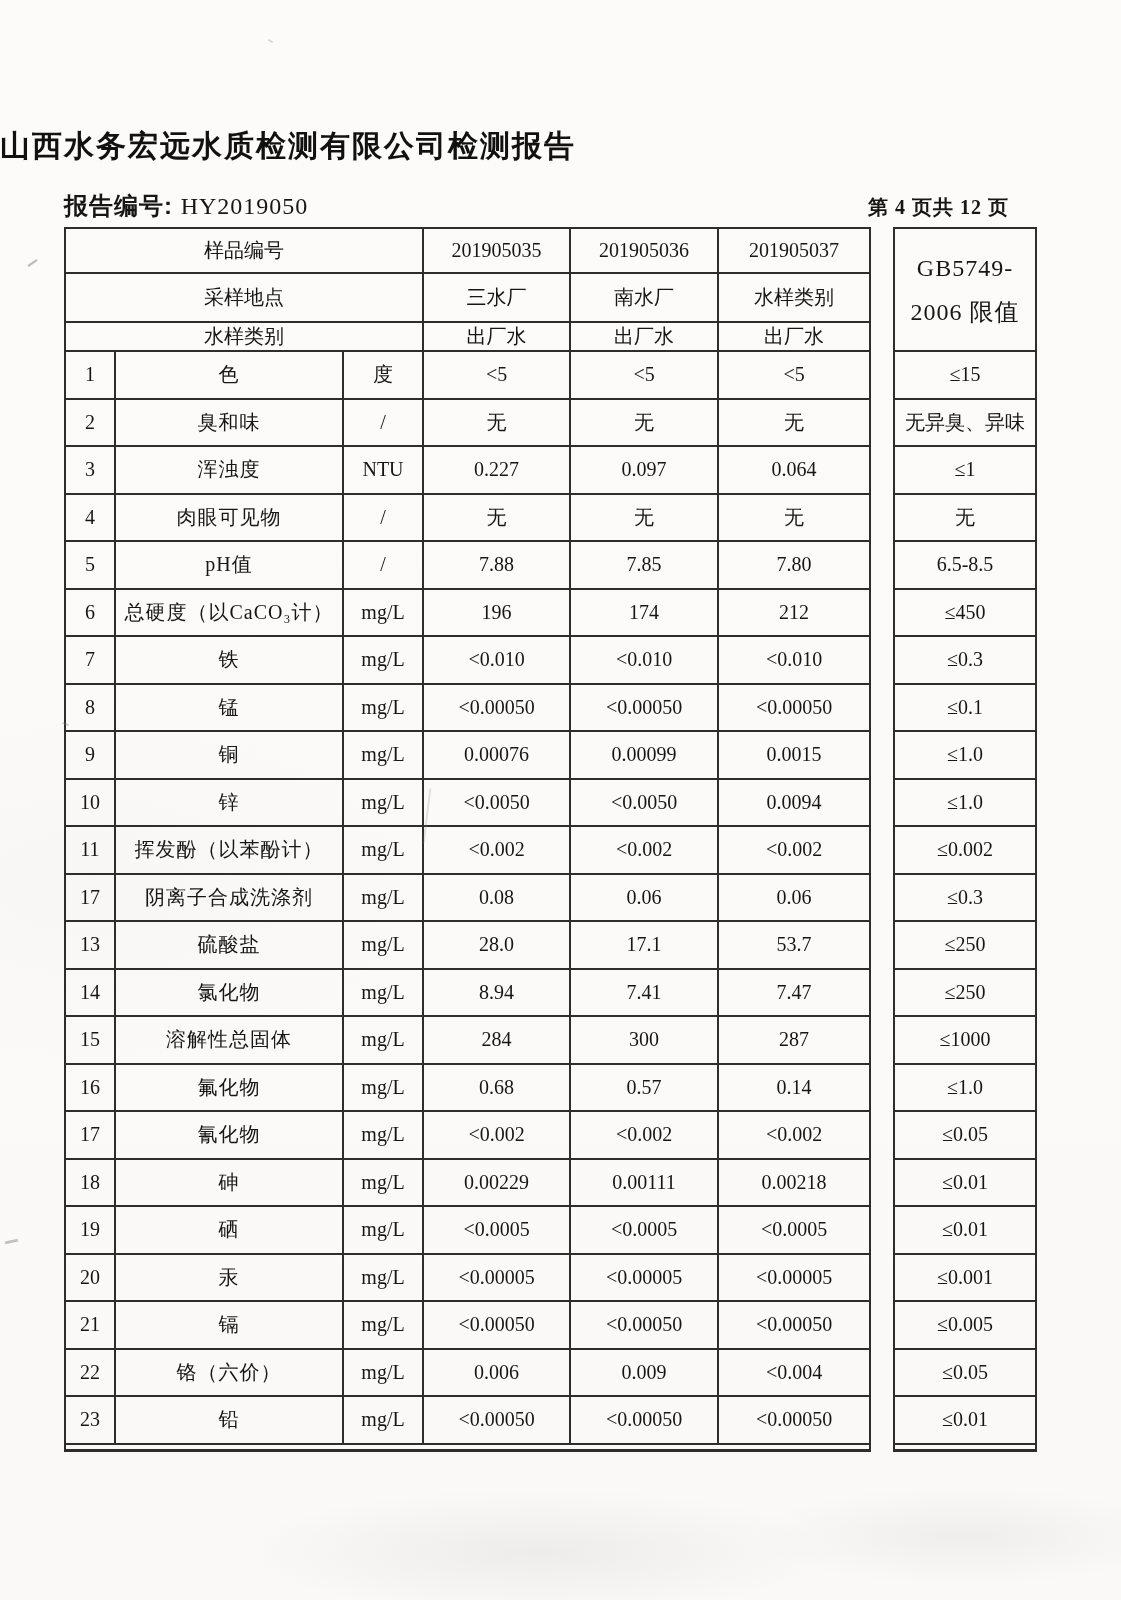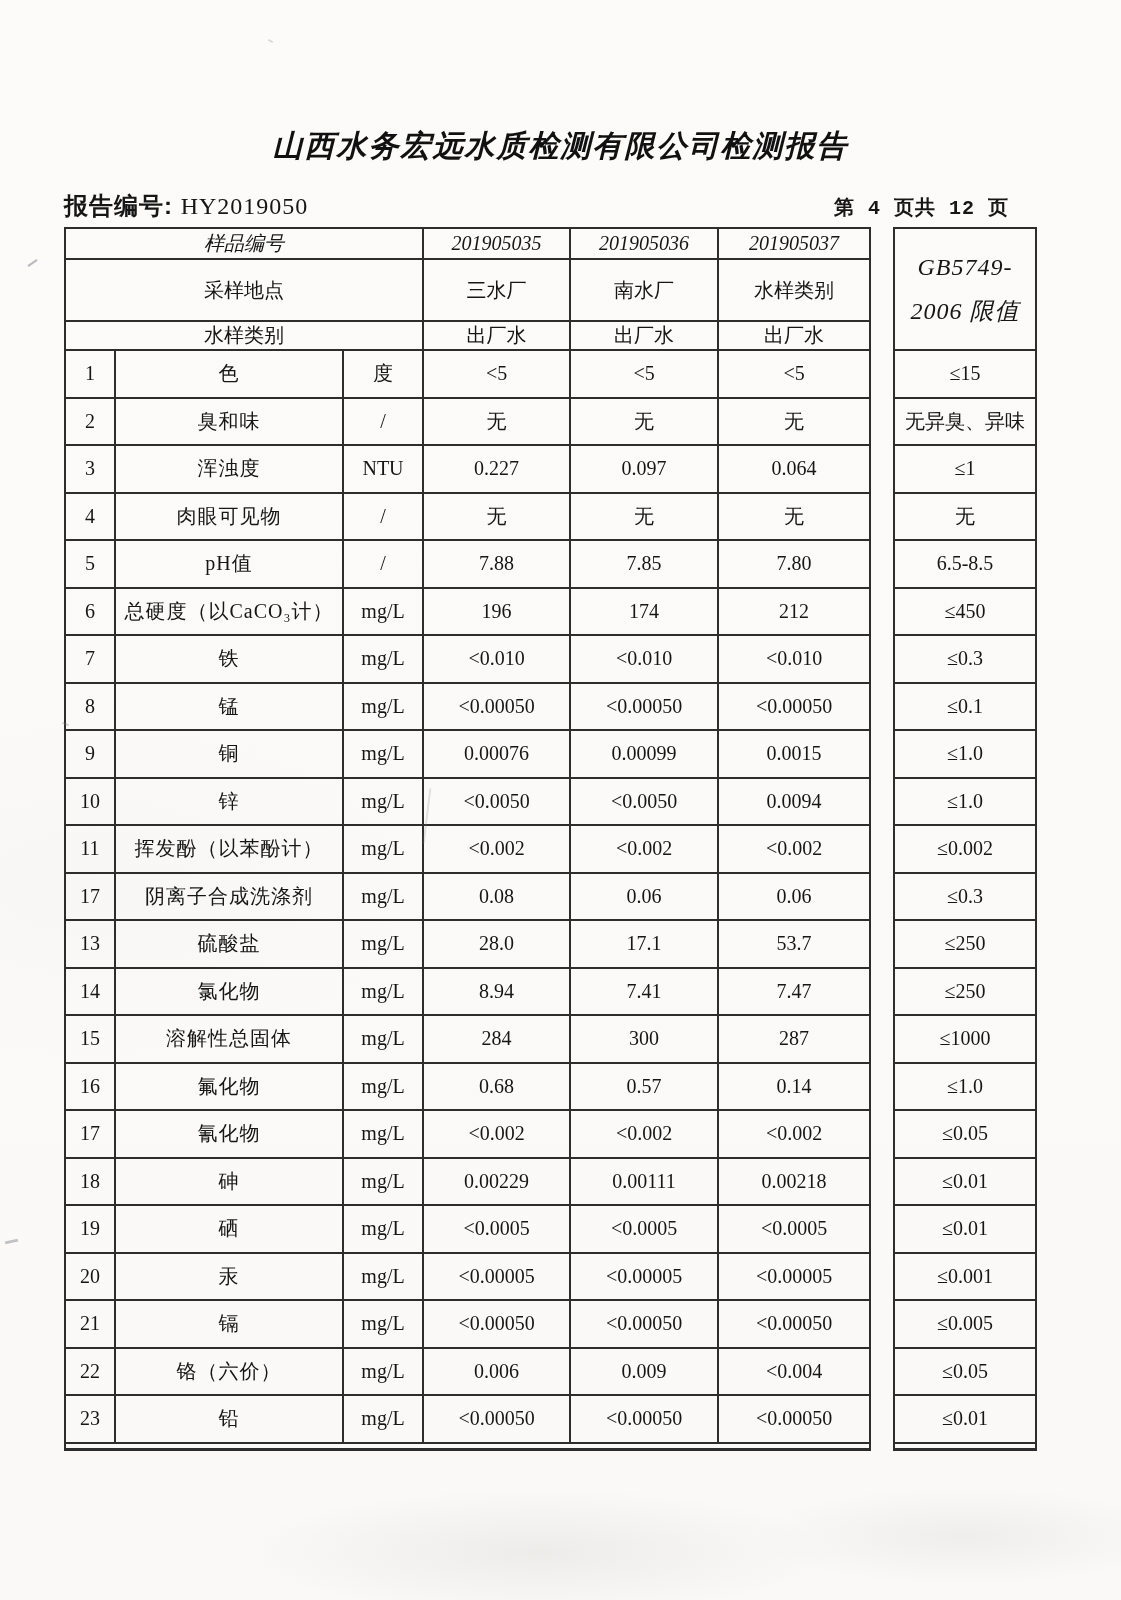--- a/index.html
+++ b/index.html
@@ -14,62 +14,61 @@
   .paper {
     position: absolute; inset: 0;
     background:
       radial-gradient(ellipse 420px 90px at 48% 97%, rgba(170,168,160,0.16), rgba(170,168,160,0) 70%),
       radial-gradient(ellipse 300px 70px at 86% 96%, rgba(170,168,160,0.14), rgba(170,168,160,0) 70%),
       radial-gradient(ellipse 500px 260px at 8% 55%, rgba(190,190,192,0.05), rgba(190,190,192,0) 70%),
       linear-gradient(#fcfbfa, #faf9f7);
   }
   .title {
     position: absolute; top: 126px; left: 0; width: 100%;
-    text-align: center;
+    text-align: left;
     font-family: "Liberation Sans", "DejaVu Sans", sans-serif;
     font-weight: bold; font-size: 30px; letter-spacing: 2px;
     color: #111;
-    font-style: italic;
   }
   .report-no {
     position: absolute; top: 190px; left: 64px;
     font-size: 24px; white-space: nowrap;
   }
   .report-no .label {
     font-family: "Liberation Sans", "DejaVu Sans", sans-serif;
     font-weight: bold; letter-spacing: 1px;
   }
   .report-no .value {
     font-family: "Liberation Serif", "DejaVu Serif", serif;
     letter-spacing: 1px;
   }
   .page-ind {
     position: absolute; top: 194px; right: 112px;
-    font-family: Liberation Mono, monospace;
+    font-family: Liberation Serif, serif;
     font-weight: 600; font-size: 20px; letter-spacing: 1px;
   }
   table.results {
     position: absolute; top: 227px; left: 64px;
     border-collapse: collapse; table-layout: fixed;
     width: 971px;
   }
   table.results td {
     border: 2px solid #2d2d2d;
     text-align: center; vertical-align: middle;
     font-size: 20px;
     padding: 0;
     background: transparent;
     overflow: hidden;
   }
   table.results td.gap {
     border-top: none; border-bottom: none;
     border-left: 2px solid #2d2d2d; border-right: 2px solid #2d2d2d;
   }
-  tr.h1 { height: 31px; font-style: italic; }
-  tr.h2 { height: 62px; }
+  tr.h1 { height: 45px; }
+  tr.h2 { height: 49px; }
   tr.h3 { height: 28px; }
   tr.b-row { height: 47.5px; }
   tr.sliver { height: 7px; }
   tr.sliver td { border-top: 2px solid #2d2d2d; border-bottom: 3px solid #2d2d2d; }
   tr.sliver td.gap { border-top: none; }
   td.h-limit div { line-height: 44px; font-size: 24px; letter-spacing: 1px; }
   td.c-name { text-align: left; padding-left: 16px; letter-spacing: 1px; }
   td.c-no { font-size: 19px; }
   td.c-unit { font-size: 19px; }
   td.c-limit { font-size: 19px; }

